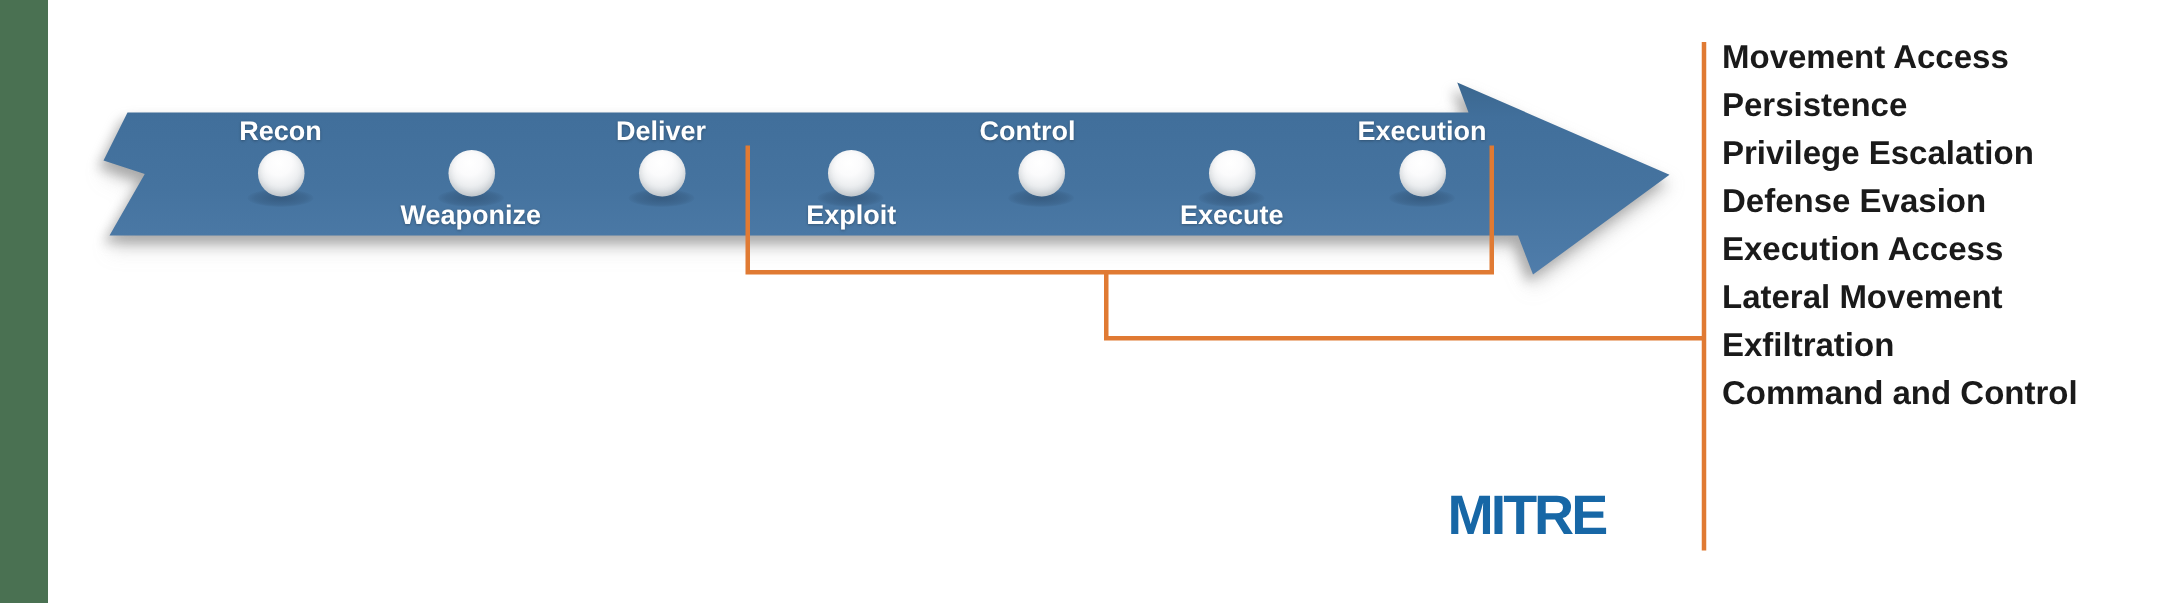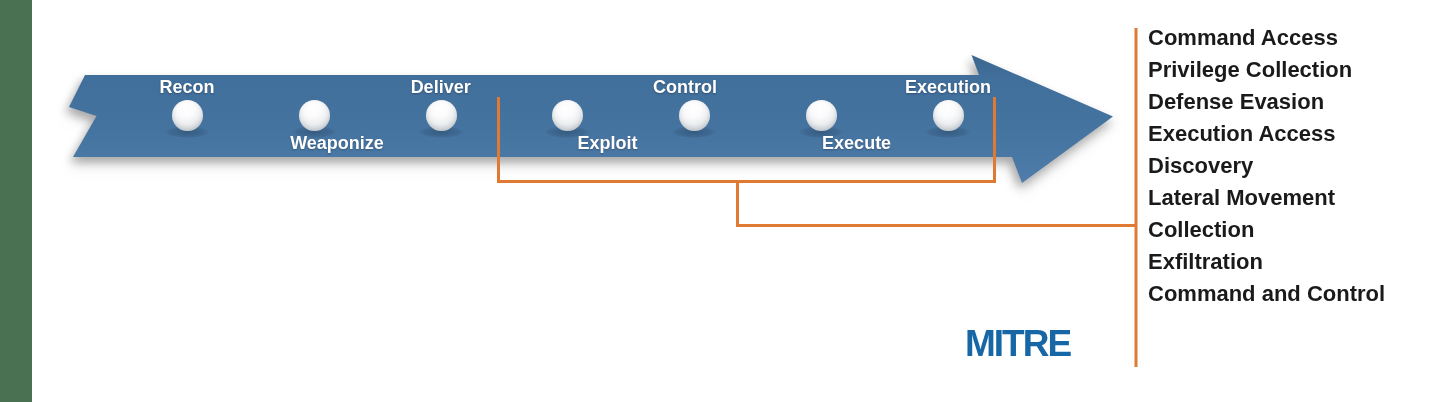--- a/index.html
+++ b/index.html
@@ -20,21 +20,21 @@
   #arrow-poly{filter:drop-shadow(-4px 5px 4px rgba(110,110,110,.45)) drop-shadow(2px 6px 5px rgba(130,130,130,.30));}
   .orange-line{fill:none;stroke:var(--orange,#E07A33);stroke-width:3px;stroke-linejoin:miter;stroke-linecap:butt;}
   
   .stage-label{
     position:absolute;width:140px;margin-left:-70px;text-align:center;
     color:var(--stage-text,#ffffff);font-size:18px;font-weight:bold;line-height:19px;
     text-shadow:0 1px 2px rgba(0,0,0,.28);
     white-space:nowrap;
   }
   .stage-label.top{top:78px;}
-  .stage-label.bottom{top:134px;text-align:right;}
+  .stage-label.bottom{top:134px;}
   .sphere{
     position:absolute;top:100px;width:31px;height:31px;margin-left:-15px;
     border-radius:50%;
     background:radial-gradient(circle at 45% 28%,#ffffff 0%,#fbfbfc 30%,#eceef0 55%,#cfd4d9 85%,#dadee2 100%);
     box-shadow:inset 0 -2px 4px rgba(120,130,140,.25);
   }
   .sphere-shadow{
     position:absolute;top:126px;width:44px;height:12px;margin-left:-22px;
     border-radius:50%;
     background:radial-gradient(ellipse at center,rgba(38,66,96,.50) 0%,rgba(38,66,96,.22) 55%,rgba(38,66,96,0) 75%);
@@ -98,26 +98,25 @@
       <div class="stage-label top" style="left: 685px;">Control</div>
       <div class="sphere-shadow" style="left: 821.15px;"></div>
       <div class="sphere" style="left: 821.15px;"></div>
       <div class="stage-label bottom" style="left: 821.15px;">Execute</div>
       <div class="sphere-shadow" style="left: 947.98px;"></div>
       <div class="sphere" style="left: 947.98px;"></div>
       <div class="stage-label top" style="left: 947.98px;">Execution</div>
     </div>
 
   <div id="tactics-list">
-      <div>Command Access</div>
-      <div>Privilege Collection</div>
+      <div>Movement Access</div>
+      <div>Persistence</div>
+      <div>Privilege Escalation</div>
       <div>Defense Evasion</div>
       <div>Execution Access</div>
-      <div>Discovery</div>
       <div>Lateral Movement</div>
-      <div>Collection</div>
       <div>Exfiltration</div>
       <div>Command and Control</div>
     </div>
 
   <div id="mitre-logo">MITRE</div>
 
 </div>
 
 </body></html>

